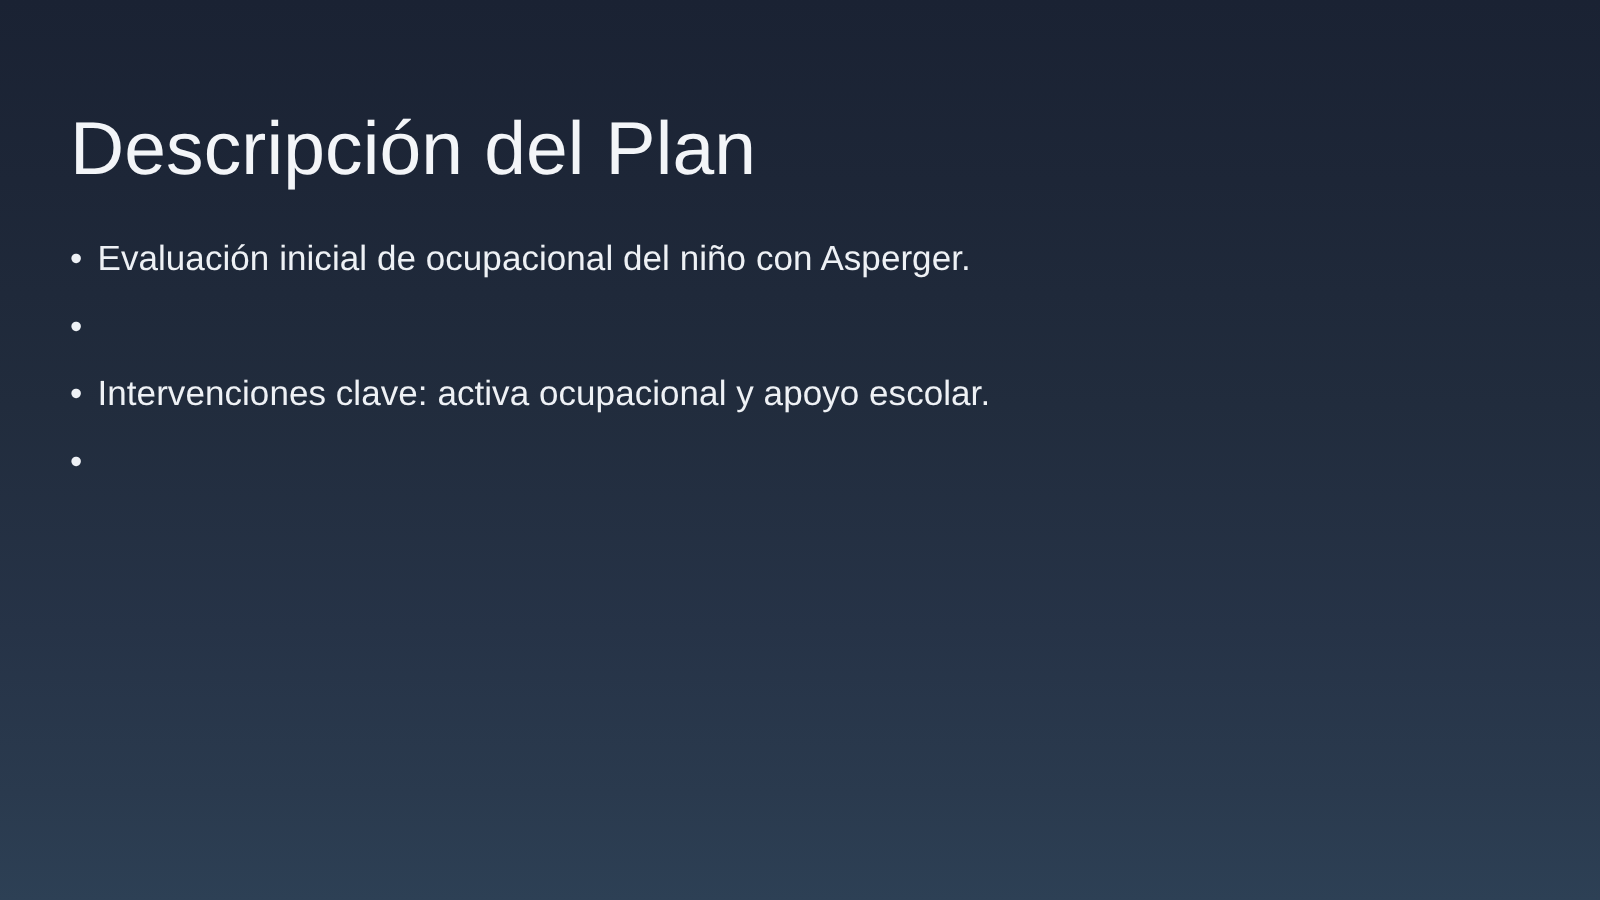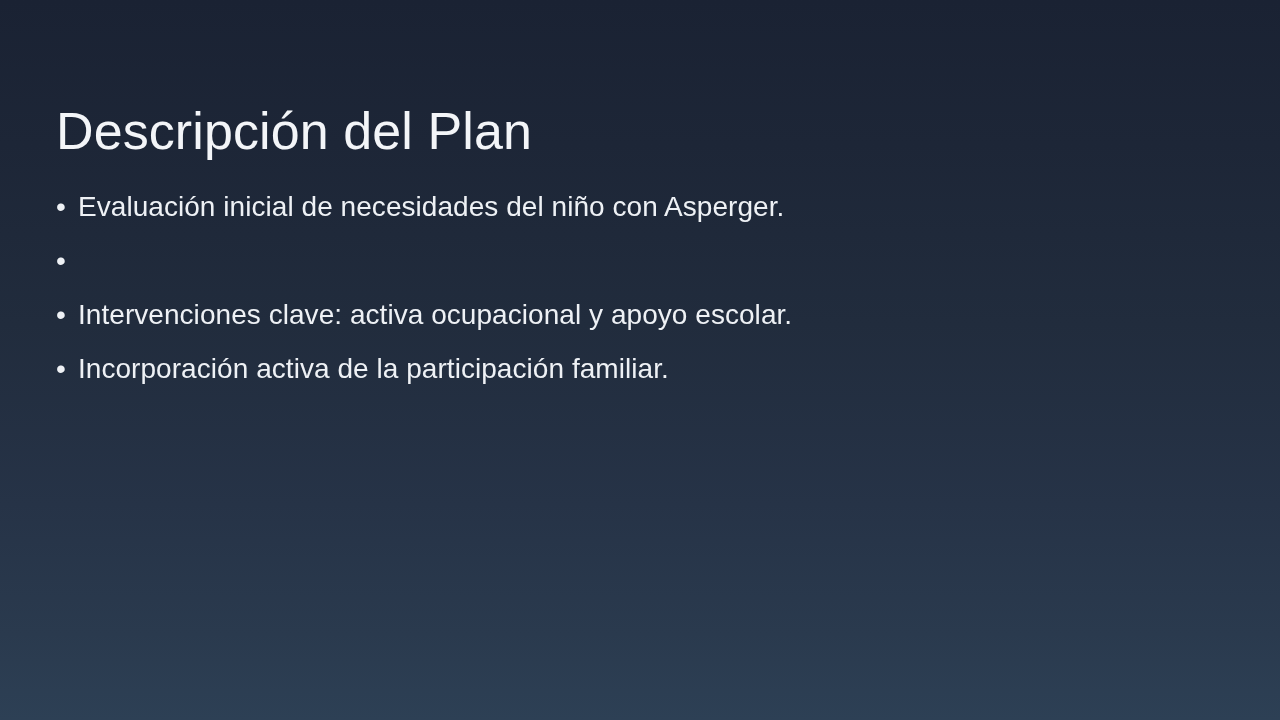--- a/index.html
+++ b/index.html
@@ -22,23 +22,23 @@
       #2a3a4e 88%,
       #2d4055 100%
     );
     font-family: "Liberation Sans", "DejaVu Sans", sans-serif;
     -webkit-font-smoothing: antialiased;
   }
 
   .slide-title {
     position: absolute;
     left: 56px;
-    top: 56px;
+    top: 44px;
     width: 1168px;
-    font-size: 52px;
+    font-size: 60px;
     line-height: 68px;
     font-weight: 400;
     letter-spacing: 0.1px;
     color: #f3f5f8;
     white-space: nowrap;
     margin-top: 41px;
   }
 
   .body-list {
     position: absolute;
@@ -79,32 +79,31 @@
 <body>
 
 <div class="slide">
 
   <h1 class="slide-title">Descripción del Plan</h1>
 
   <ul class="body-list">
 
     <li class="bullet-item">
       <span class="bullet-marker">•</span>
-      <span class="bullet-text">Evaluación inicial de necesidades del niño con Asperger.</span>
+      <span class="bullet-text">Evaluación inicial de ocupacional del niño con Asperger.</span>
     </li>
 
     <li class="bullet-item">
       <span class="bullet-marker">•</span>
     </li>
 
     <li class="bullet-item">
       <span class="bullet-marker">•</span>
       <span class="bullet-text">Intervenciones clave: activa ocupacional y apoyo escolar.</span>
     </li>
 
     <li class="bullet-item">
       <span class="bullet-marker">•</span>
-      <span class="bullet-text">Incorporación activa de la participación familiar.</span>
     </li>
 
   </ul>
 
 </div>
 
 </body></html>

